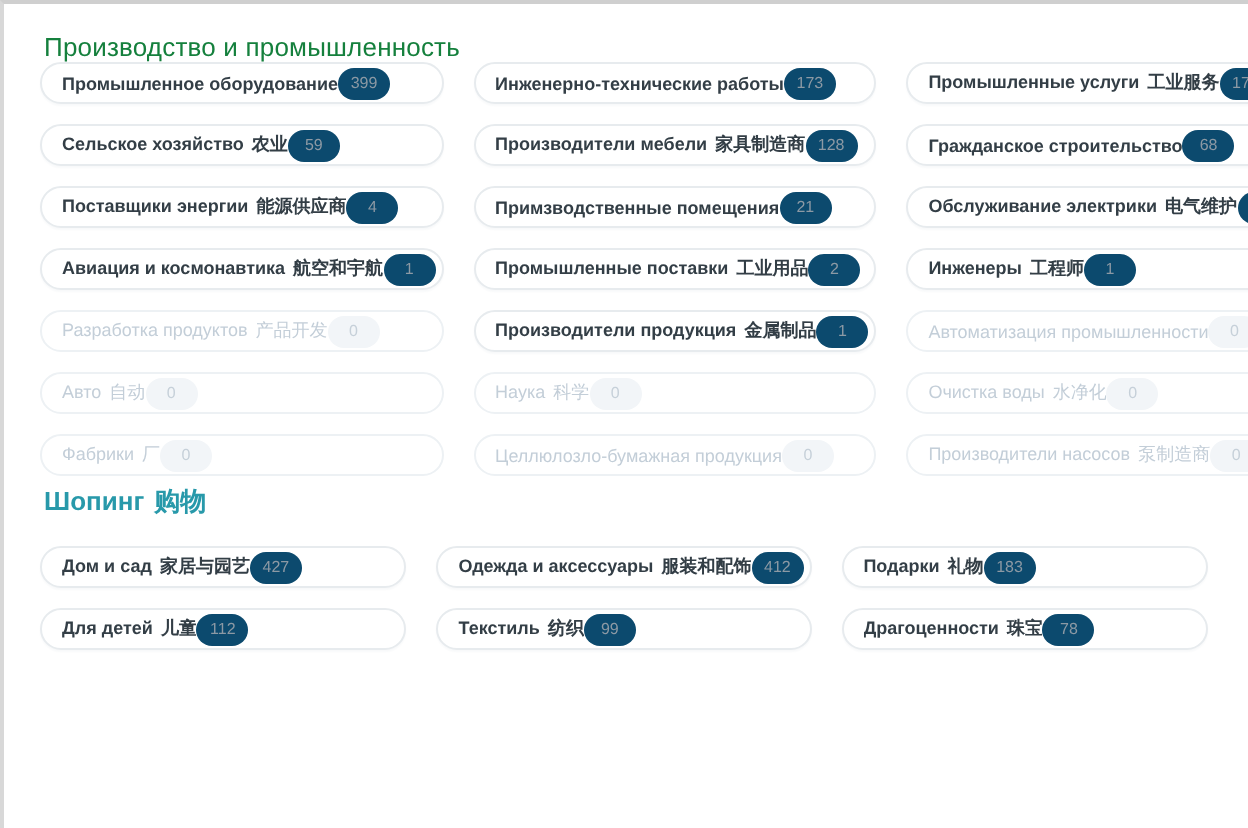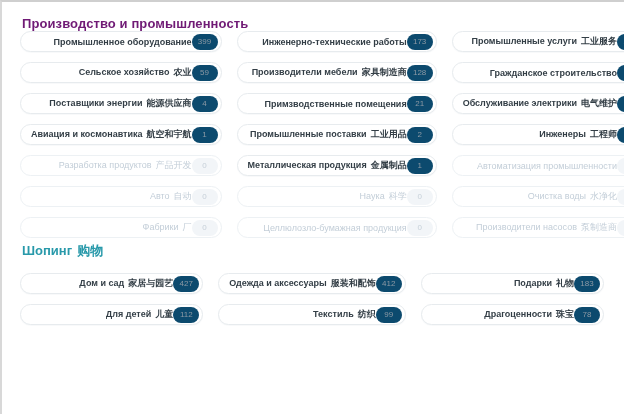--- a/index.html
+++ b/index.html
@@ -11,22 +11,22 @@
     height: 414px;
     overflow: hidden;
     background: #ffffff;
     border-top: 2px solid #cfcfcf;
     border-left: 2px solid #d8d8d8;
     padding: 12px 20px 0 18px;
   }
 
   .page-title {
     font-size: 13px;
-    font-weight: bold;
-    color: #701a75;
+    font-weight: normal;
+    color: #15803d;
     margin: 2px 0 0 2px;
     letter-spacing: 0.1px;
   }
 
   .section-heading {
     font-size: 13px;
     font-weight: bold;
     color: #2899aa;
     margin: 19px 0 13px 2px;
   }
@@ -37,21 +37,21 @@
     display: grid;
     grid-template-columns: repeat(3, 1fr);
     column-gap: 15px;
     align-items: start;
   }
   .col { display: flex; flex-direction: column; gap: 10px; }
 
   .pill {
     display: flex;
     align-items: center;
-    justify-content: flex-end;
+    justify-content: flex-start;
     height: 21px;
     border: 1px solid #e7ebee;
     border-radius: 11px;
     background: #fff;
     padding: 0 3px 0 10px;
     cursor: pointer;
     box-shadow: 0 1px 1px rgba(40,60,80,0.03);
   }
   .pill .label {
     font-size: 9px;
@@ -130,21 +130,21 @@
             </div>
             <div class="pill">
               <span class="label"><span class="ru">Примзводственные помещения</span></span>
               <span class="badge">21</span>
             </div>
             <div class="pill">
               <span class="label"><span class="ru">Промышленные поставки</span><span class="zh">工业用品</span></span>
               <span class="badge">2</span>
             </div>
             <div class="pill">
-              <span class="label"><span class="ru">Металлическая продукция</span><span class="zh">金属制品</span></span>
+              <span class="label"><span class="ru">Производители продукция</span><span class="zh">金属制品</span></span>
               <span class="badge">1</span>
             </div>
             <div class="pill disabled">
               <span class="label"><span class="ru">Наука</span><span class="zh">科学</span></span>
               <span class="badge">0</span>
             </div>
             <div class="pill disabled">
               <span class="label"><span class="ru">Целлюлозло-бумажная продукция</span></span>
               <span class="badge">0</span>
             </div>

